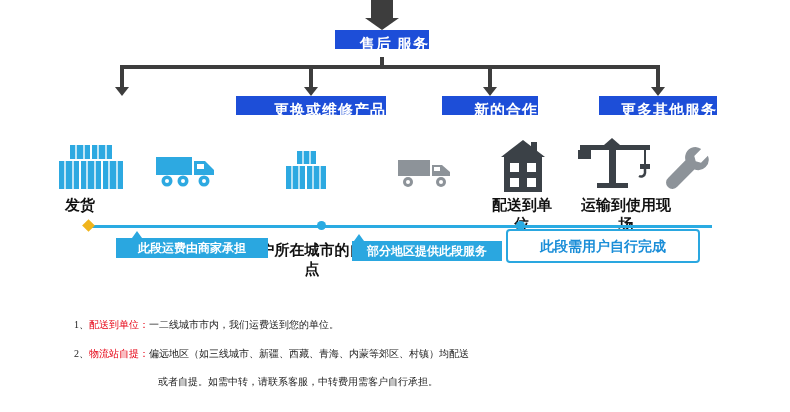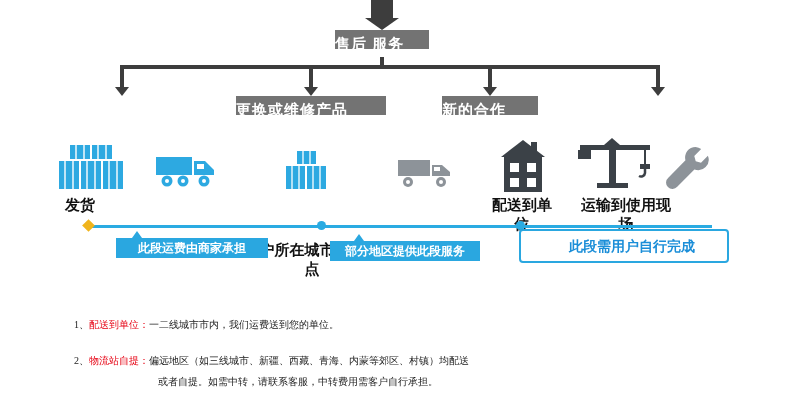--- a/index.html
+++ b/index.html
@@ -2,21 +2,21 @@
 <html><head>
 <meta charset="utf-8">
 <style>
   html,body{margin:0;padding:0;background:#fff;}
   .canvas{position:relative;width:790px;height:412px;background:#ffffff;overflow:hidden;
           font-family:"Liberation Sans","DejaVu Sans",sans-serif;}
   .abs{position:absolute;}
   .bar{background:#3d3d3d;}
   .tri-down{width:0;height:0;border-left:7px solid transparent;border-right:7px solid transparent;border-top:9px solid #3d3d3d;}
   .tri-down-big{width:0;height:0;border-left:17px solid transparent;border-right:17px solid transparent;border-top:12px solid #3d3d3d;}
-  .bluebox{background:#737373;color:#fff;font-weight:bold;font-size:15px;height:19px;line-height:27px;text-align:left;letter-spacing:1px;}
+  .bluebox{background:#1d4ed8;color:#fff;font-weight:bold;font-size:15px;height:19px;line-height:27px;text-align:right;letter-spacing:1px;}
   .station-label{font-size:15px;font-weight:bold;color:#111;text-align:center;}
   .timeline{background:#2aabe2;height:3px;}
   .dot{width:9px;height:9px;border-radius:50%;background:#2aabe2;}
   .diamond{width:9px;height:9px;background:#f0b41c;transform:rotate(45deg);}
   .callout{background:#2aa7e0;color:#fff;font-size:12px;font-weight:bold;height:20px;line-height:20px;text-align:center;}
   .notch{width:0;height:0;border-left:5px solid transparent;border-right:5px solid transparent;border-bottom:7px solid #2aa7e0;}
   .callout-outline{background:#fff;border:2px solid #2aa7e0;border-radius:4px;color:#1b8ed8;font-size:14px;font-weight:bold;height:30px;line-height:30px;text-align:center;}
   .tips-heading{font-family:"Liberation Serif","DejaVu Serif",serif;font-size:17px;font-weight:bold;color:#111;}
   .tip-row{font-family:"Liberation Serif","DejaVu Serif",serif;font-size:10px;color:#222;white-space:nowrap;}
   .red{color:#e60012;}
@@ -38,20 +38,21 @@
   <div class="abs bar" style="left:309px;top:65px;width:4px;height:22px;"></div>
   <div class="abs bar" style="left:488px;top:65px;width:4px;height:22px;"></div>
   <div class="abs bar" style="left:656px;top:65px;width:4px;height:22px;"></div>
   <div class="abs tri-down" style="left:115px;top:87px;"></div>
   <div class="abs tri-down" style="left:304px;top:87px;"></div>
   <div class="abs tri-down" style="left:483px;top:87px;"></div>
   <div class="abs tri-down" style="left:651px;top:87px;"></div>
 
   <div class="abs bluebox" style="left:236px;top:96px;width:150px;">更换或维修产品</div>
   <div class="abs bluebox" style="left:442px;top:96px;width:96px;">新的合作</div>
+  <div class="abs bluebox" style="left:599px;top:96px;width:118px;">更多其他服务</div>
 
   <span class="abs" style="left:58px;top:144px;">
     <svg viewBox="0 0 66 46" width="66" height="46">
       <g fill="#2da9e1">
         <rect x="12" y="1" width="20" height="14"></rect>
           <rect x="34" y="1" width="20" height="14"></rect>
         <rect x="1" y="17" width="20" height="28"></rect>
           <rect x="23" y="17" width="20" height="28"></rect>
           <rect x="45" y="17" width="20" height="28"></rect>
       </g>
@@ -164,28 +165,28 @@
 
   <div class="abs timeline" style="left:86px;top:225px;width:626px;"></div>
   <div class="abs diamond" style="left:84px;top:221px;"></div>
   <div class="abs dot" style="left:317px;top:221px;"></div>
   <div class="abs dot" style="left:516px;top:221px;"></div>
 
   <div class="abs notch" style="left:132px;top:231px;"></div>
   <div class="abs callout" style="left:116px;top:238px;width:152px;">此段运费由商家承担</div>
 
   <div class="abs notch" style="left:354px;top:234px;"></div>
-  <div class="abs callout" style="left:330px;top:241px;width:150px;">部分地区提供此段服务</div>
+  <div class="abs callout" style="left:352px;top:241px;width:150px;">部分地区提供此段服务</div>
 
-  <div class="abs callout-outline" style="left:519px;top:229px;width:190px;padding-left:16px;">此段需用户自行完成</div>
+  <div class="abs callout-outline" style="left:506px;top:229px;width:190px;">此段需用户自行完成</div>
 
 
   <div class="abs tip-row" style="left:74px;top:318px;">
     <span>1、</span><span class="red">配送到单位：</span><span>一二线城市市内，我们运费送到您的单位。</span>
   </div>
 
-  <div class="abs tip-row" style="left:74px;top:347px;margin-top:7px;">
+  <div class="abs tip-row" style="left:74px;top:347px;">
     <span>2、</span><span class="red">物流站自提：</span><span>偏远地区（如三线城市、新疆、西藏、青海、内蒙等郊区、村镇）均配送</span>
   </div>
 
   <div class="abs tip-row" style="left:158px;top:375px;">或者自提。如需中转，请联系客服，中转费用需客户自行承担。</div>
 
 </div>
 
 </body></html>

